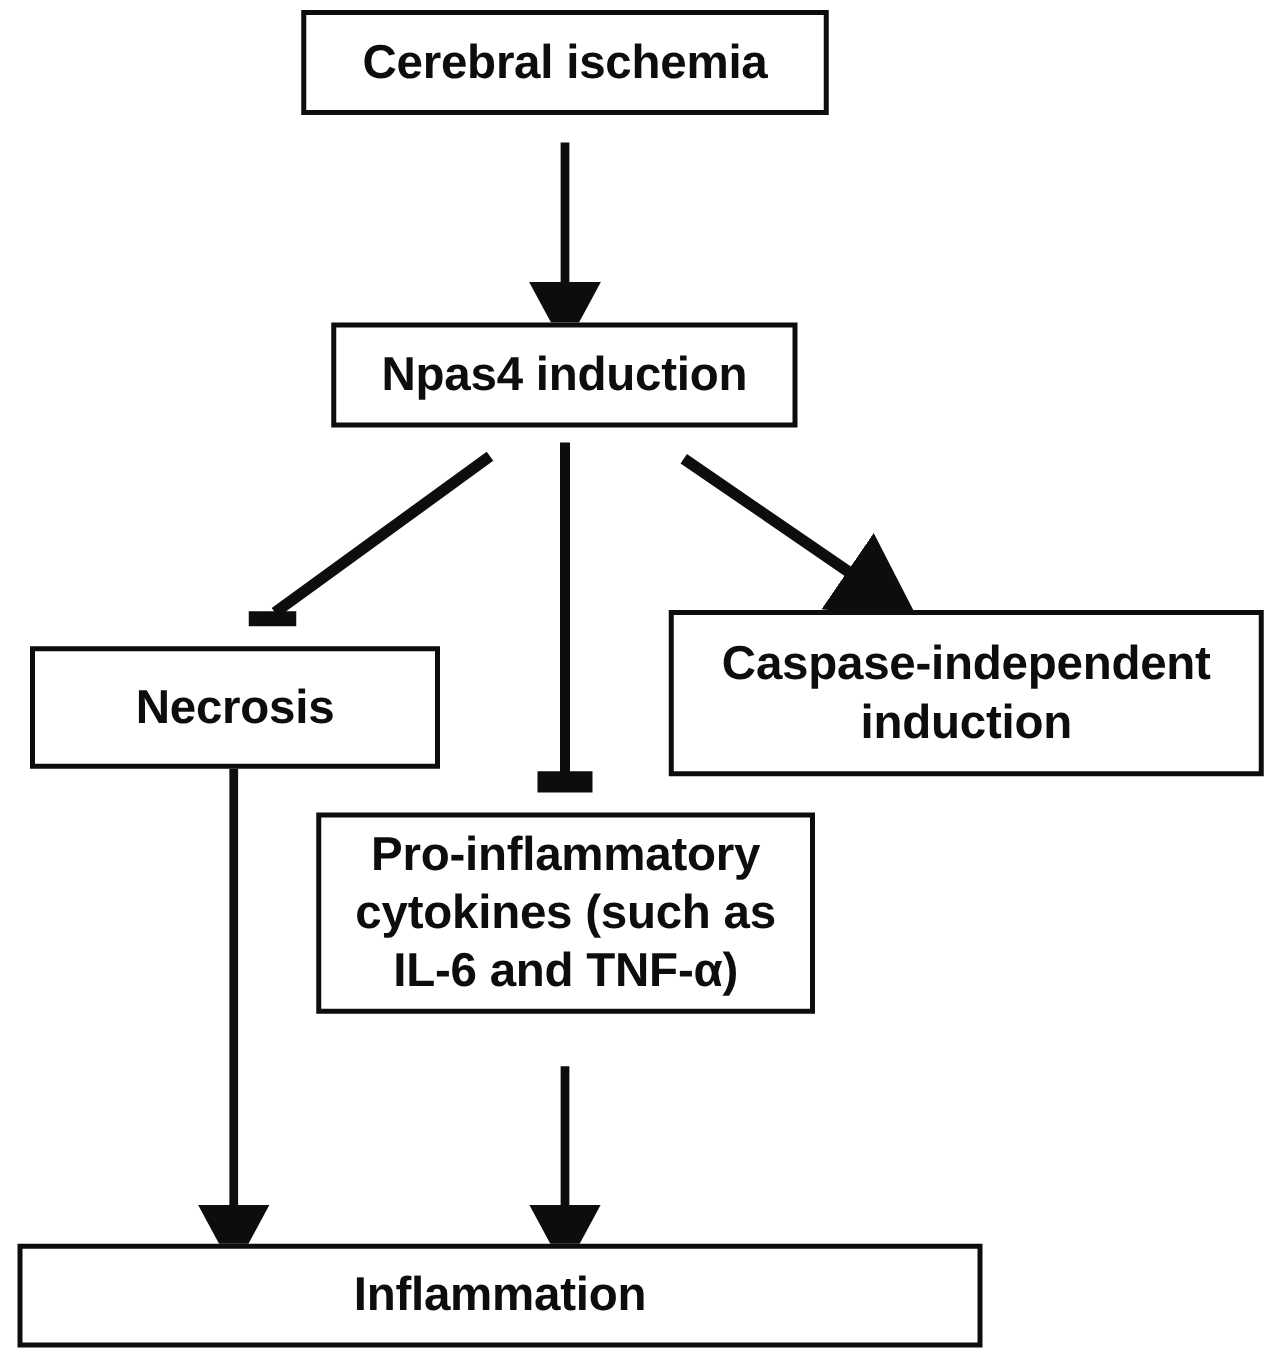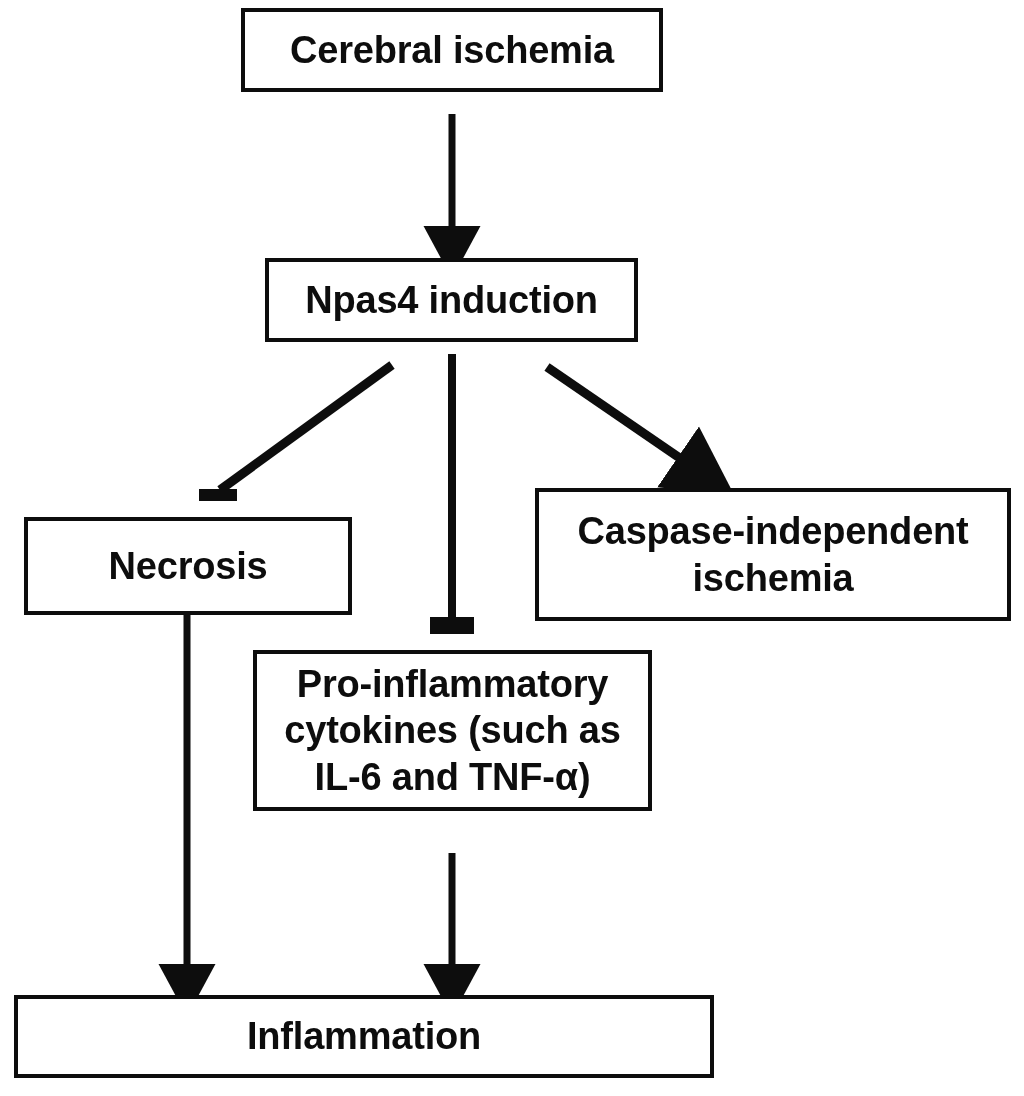--- a/index.html
+++ b/index.html
@@ -55,21 +55,21 @@
 
   #node-necrosis { left: 24px; top: 517px; width: 328px; height: 98px; }
   #node-necrosis .node-label { font-size: 38px; }
 
   #node-caspase { left: 535px; top: 488px; width: 476px; height: 133px; }
   #node-caspase .node-label { font-size: 38px; }
 
   #node-cytokines { left: 253px; top: 650px; width: 399px; height: 161px; }
   #node-cytokines .node-label { font-size: 38px; }
 
-  #node-inflammation { left: 14px; top: 995px; width: 700px; height: 83px; text-align: center; }
+  #node-inflammation { left: 14px; top: 995px; width: 772px; height: 83px; text-align: center; }
   #node-inflammation .node-label { font-size: 38px; }
 </style>
 </head>
 <body>
 
 <div id="diagram-canvas">
 
   <svg id="edge-layer" viewBox="0 0 1024 1096" width="1024" height="1096">
     <defs>
       <marker id="arrowhead" markerWidth="9" markerHeight="9" refX="1.2" refY="4.5" orient="auto" markerUnits="strokeWidth">
@@ -111,21 +111,21 @@
   <div class="node" id="node-npas4">
     <span class="node-label">Npas4 induction</span>
   </div>
 
   <div class="node" id="node-necrosis">
     <span class="node-label">Necrosis</span>
   </div>
 
   <div class="node" id="node-caspase">
     <span class="node-label">Caspase-independent
-ischemia</span>
+induction</span>
   </div>
 
   <div class="node" id="node-cytokines">
     <span class="node-label">Pro-inflammatory
 cytokines (such as
 IL-6 and TNF-α)</span>
   </div>
 
   <div class="node" id="node-inflammation">
     <span class="node-label">Inflammation</span>

